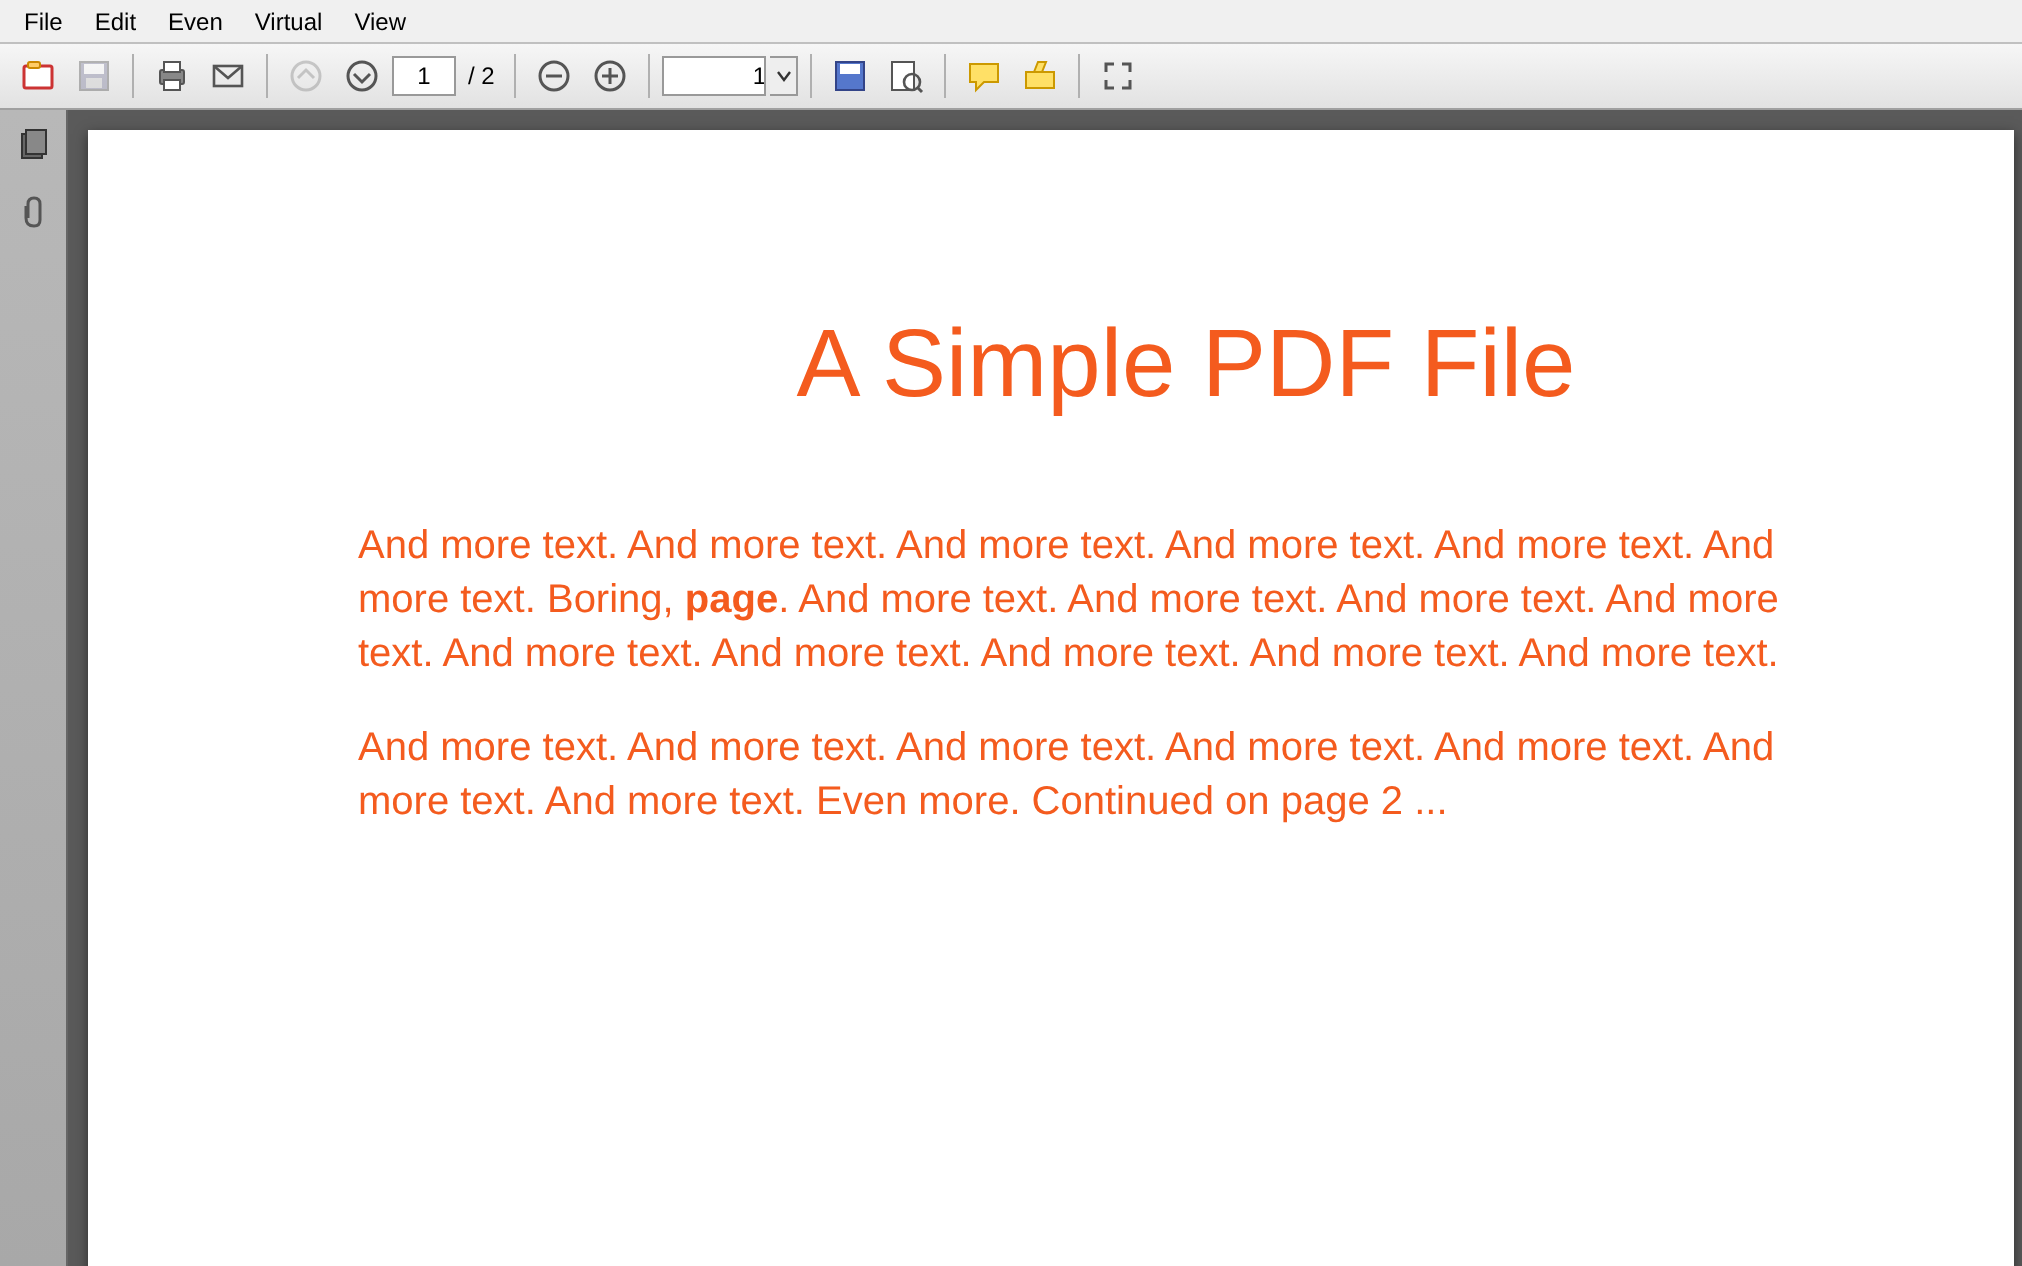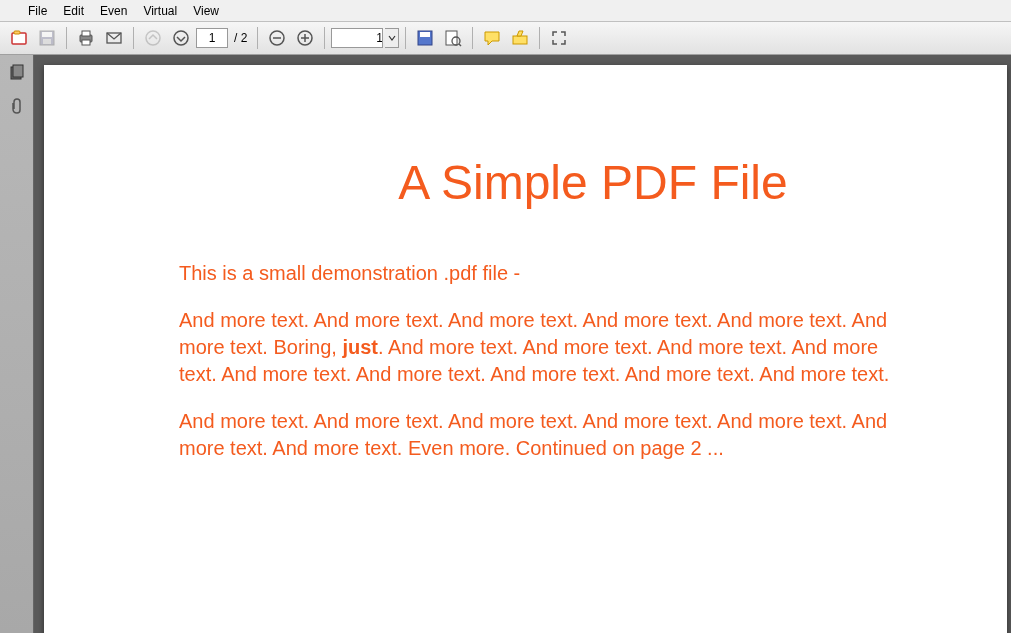--- a/index.html
+++ b/index.html
@@ -8,21 +8,21 @@
   width: 1011px; height: 633px;
   background: #5a5a5a;
   overflow: hidden;
   display: flex; flex-direction: column;
 }
 .menubar {
   background: #f0f0f0;
   border-bottom: 1px solid #c0c0c0;
   height: 22px;
   display: flex; align-items: center;
-  padding: 0 20px;
+  padding: 0 4px;
   font-size: 12px;
 }
 .menubar span { padding: 2px 8px; cursor: pointer; }
 .toolbar {
   background: linear-gradient(#f6f6f6, #e2e2e2);
   border-bottom: 1px solid #a0a0a0;
   height: 33px;
   display: flex; align-items: center;
   padding: 0 6px; gap: 2px;
 }
@@ -223,19 +223,18 @@
     <div class="side-btn">
       <svg width="18" height="18">
           <path d="M6 12 V5 Q6 2 9 2 Q12 2 12 5 V13 Q12 16 9 16 Q5 16 5 12 V6" fill="none" stroke="#555" stroke-width="1.5"></path>
         </svg>
     </div>
   </div>
   <div class="doc-area">
     <div class="page">
       <h1 class="pdf-title">A Simple PDF File</h1>
       <div class="pdf-body">
-        <p>This is a small demonstration .pdf file -</p>
-        <p><span>And more text. And more text. And more text. And more text. And more text. And more text. Boring, </span><span class="bold">just</span><span>. And more text. And more text. And more text. And more text. And more text. And more text. And more text. And more text. And more text.</span></p>
+        <p><span>And more text. And more text. And more text. And more text. And more text. And more text. Boring, </span><span class="bold">page</span><span>. And more text. And more text. And more text. And more text. And more text. And more text. And more text. And more text. And more text.</span></p>
         <p>And more text. And more text. And more text. And more text. And more text. And more text. And more text. Even more. Continued on page 2 ...</p>
       </div>
     </div>
   </div>
 </div>
 
 </body></html>

